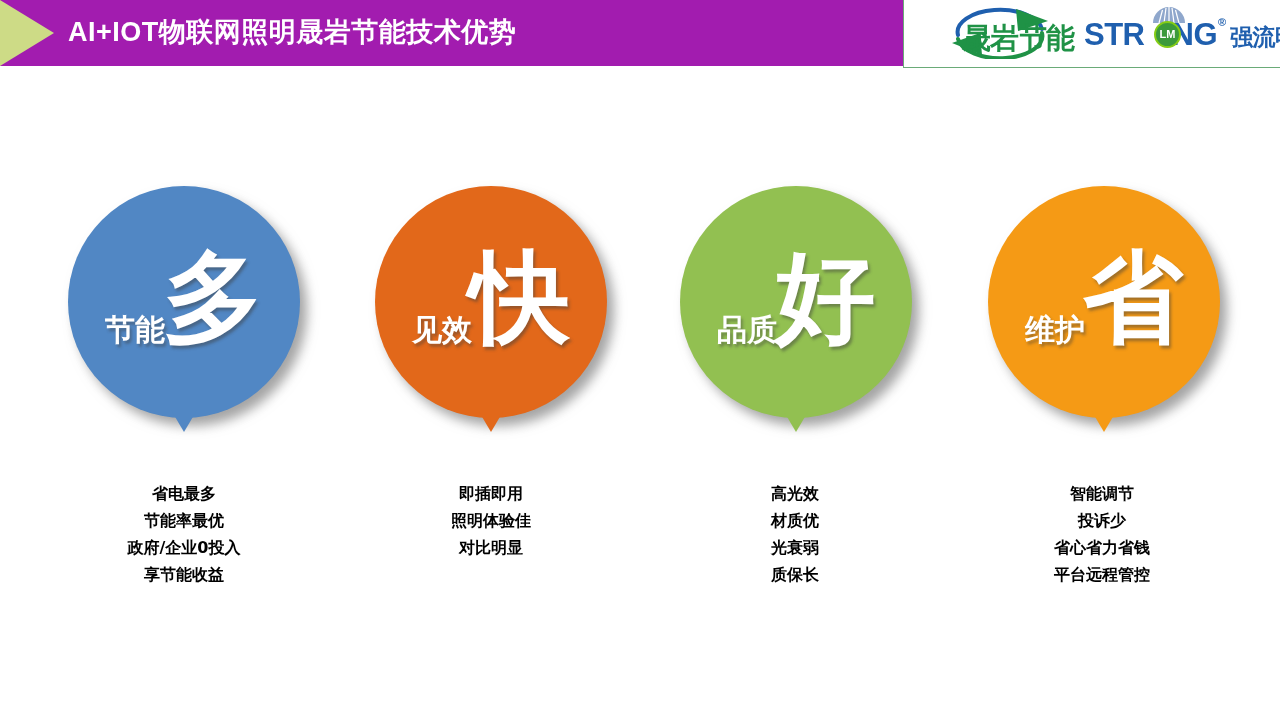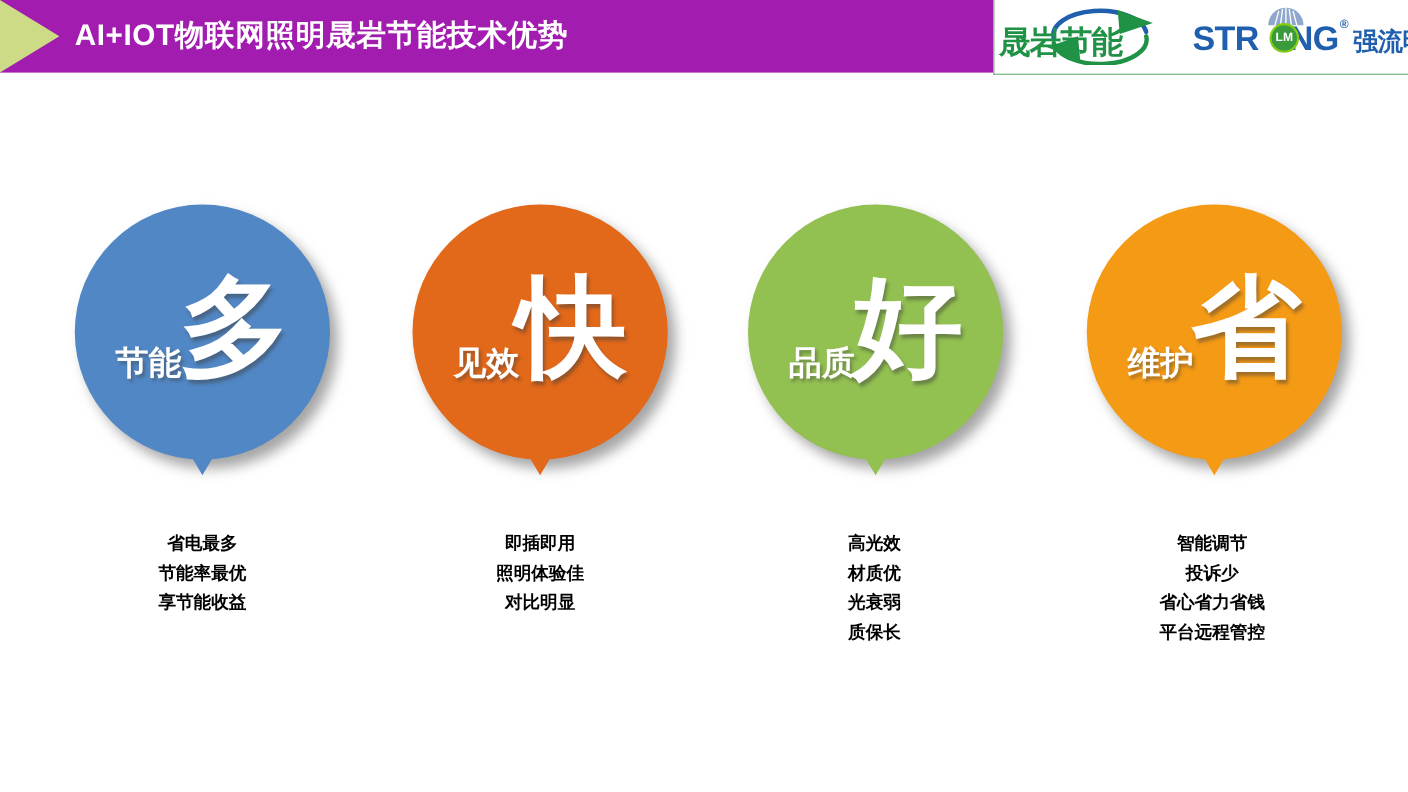--- a/index.html
+++ b/index.html
@@ -66,21 +66,21 @@
     width: 166px;
     height: 62px;
     margin-left: 4px;
     flex: none;
   }
   .logo-left-text {
     position: absolute;
     left: 0;
     top: 16px;
     width: 166px;
-    text-align: left;
+    text-align: right;
     font-size: 29px;
     font-weight: bold;
     color: #1f9246;
     letter-spacing: -1px;
     z-index: 2;
     font-family: "DejaVu Sans", "Liberation Sans", sans-serif;
   }
   .logo-swoosh {
     position: absolute;
     left: 38px;
@@ -301,20 +301,21 @@
     <div class="label">
       <span class="small-word">维护</span>
       <span class="big-word">省</span>
     </div>
   </div>
 </div>
 
 <div class="caption" style="left:64px; top:480px; width:240px;">
   <span class="line">省电最多</span>
   <span class="line">节能率最优</span>
+  <span class="line">政府/企业0投入</span>
   <span class="line">享节能收益</span>
 </div>
 
 <div class="caption" style="left:371px; top:480px; width:240px;">
   <span class="line">即插即用</span>
   <span class="line">照明体验佳</span>
   <span class="line">对比明显</span>
 </div>
 
 <div class="caption" style="left:675px; top:480px; width:240px;">

